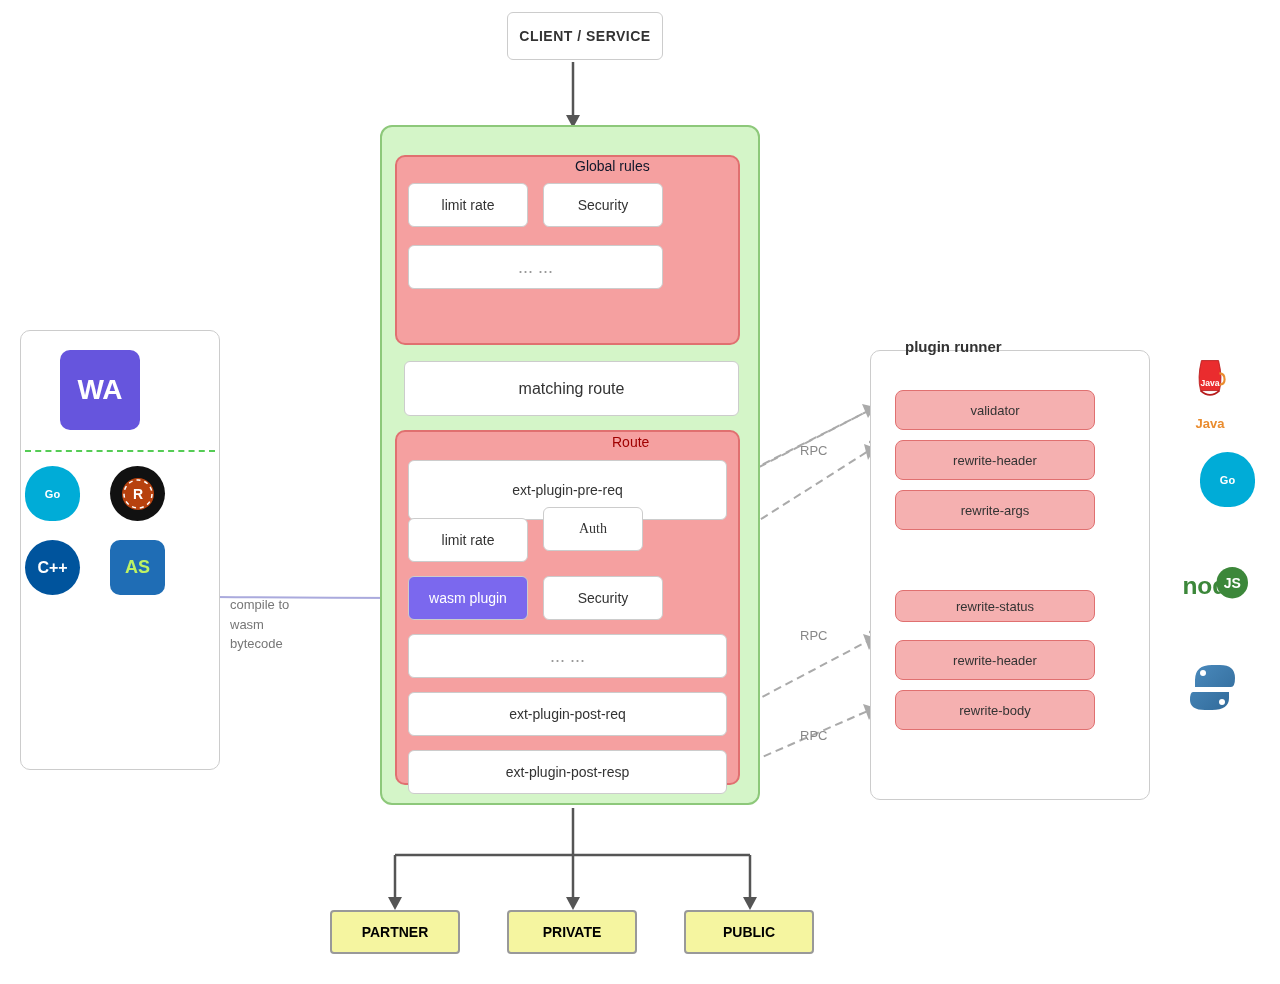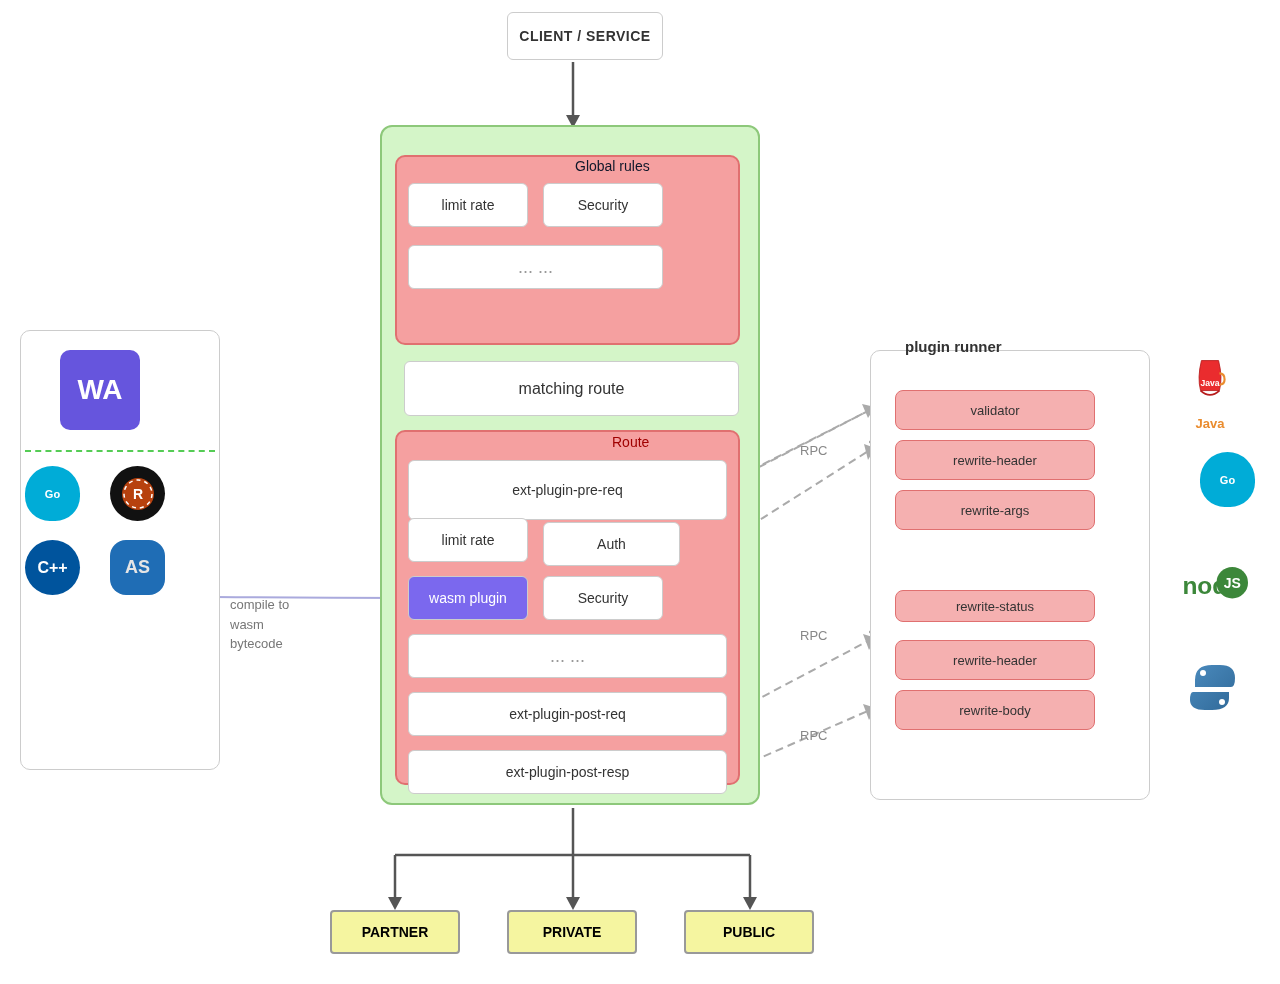--- a/index.html
+++ b/index.html
@@ -163,24 +163,25 @@
       width: 319px;
       height: 60px;
     }
     .limit-rate-route {
       top: 518px;
       left: 408px;
       width: 120px;
       height: 44px;
     }
     .auth-route {
-      top: 522px;
+      top: 507px;
       left: 543px;
-      width: 137px;
-      height: 44px;
+      width: 100px;
+      height: 44px;
+      font-family: Liberation Serif, serif;
     }
     .wasm-plugin-route {
       top: 576px;
       left: 408px;
       width: 120px;
       height: 44px;
       background: #7b68ee !important;
       color: white !important;
     }
     .security-route {
@@ -411,25 +412,25 @@
       color: white;
       font-size: 16px;
       font-weight: bold;
     }
 
     
     .as-icon {
       width: 55px;
       height: 55px;
       background: #1f6db5;
-      border-radius: 16px;
-      display: flex;
-      align-items: center;
-      justify-content: center;
-      color: #e5e5e5;
+      border-radius: 10px;
+      display: flex;
+      align-items: center;
+      justify-content: center;
+      color: #bef264;
       font-size: 18px;
       font-weight: bold;
     }
 
   </style>
 </head>
 <body>
 
 <svg class="svg-overlay" xmlns="http://www.w3.org/2000/svg">
 

